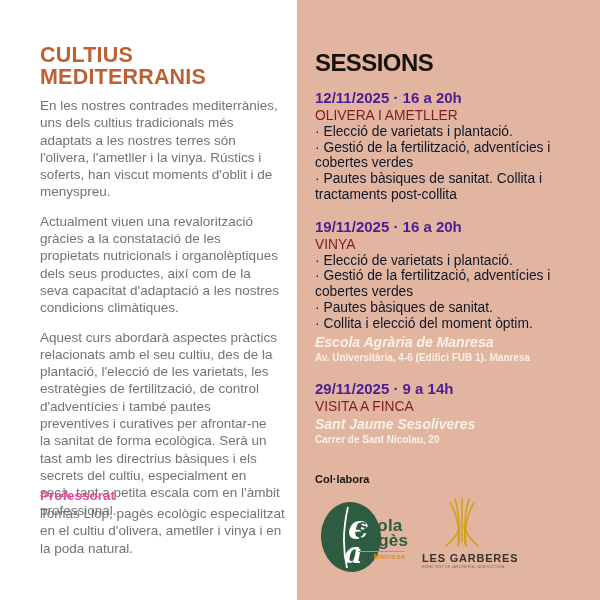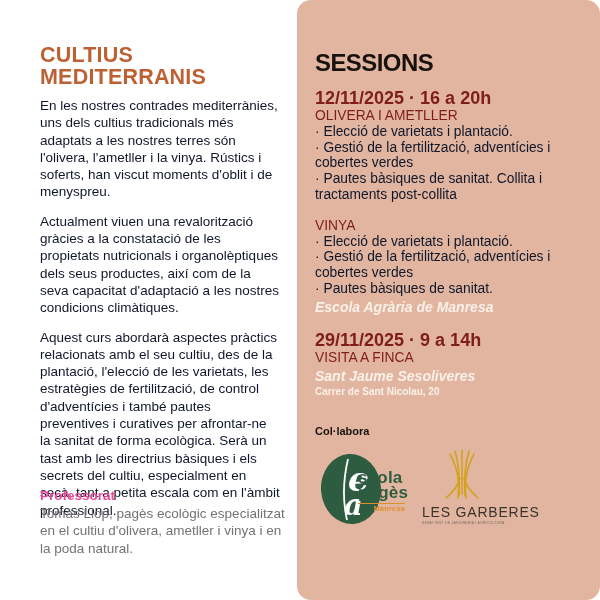--- a/index.html
+++ b/index.html
@@ -4,33 +4,33 @@
 <style>
   * { margin:0; padding:0; box-sizing:border-box; }
   html,body { width:600px; height:600px; overflow:hidden; background:#ffffff;
               font-family:"Liberation Sans", sans-serif; }
   .page { position:relative; width:600px; height:600px; background:#ffffff; }
 
   
   .left-col { position:absolute; left:40px; top:44px; width:240px; }
   .left-title { color:#BD6134; font-size:21.5px; font-weight:bold; line-height:22px;
                 margin-bottom:9px; letter-spacing:0.2px; }
-  .left-col p { color:#0f172a; font-size:13.5px; line-height:17.3px; margin-bottom:12px; }
+  .left-col p { color:#737373; font-size:13.5px; line-height:17.3px; margin-bottom:12px; }
   .professorat { position:absolute; left:40px; top:487px; width:250px; }
   .professorat-heading { color:#ec4899; font-size:13.5px; font-weight:bold; line-height:17.5px; }
   .professorat-text { color:#737373; font-size:13.5px; line-height:17.5px; }
 
   
   .right-panel { position:absolute; left:297px; top:0; width:303px; height:600px;
-                 background:#E2B5A0;border-radius:14px; }
+                 background:#E2B5A0; }
   .panel-content { position:relative; padding:50px 14px 0 18px; height:100%; }
   .sessions-heading { color:#17120e; font-size:23px; font-weight:bold; letter-spacing:-0.5px;
                       margin-bottom:12px; transform:scaleX(1.04); transform-origin:left; }
   .session { margin-bottom:15px; }
-  .session-date { color:#7f1d1d; font-size:18px; font-weight:bold; line-height:18px;
+  .session-date { color:#4c1d95; font-size:15px; font-weight:bold; line-height:18px;
                   margin-bottom:1px; }
   .session-title { color:#7f1d1d; font-size:13.8px; line-height:15.8px; }
   .session-bullet { color:#0f172a; font-size:13.8px; line-height:15.8px; }
   .venue-name { color:#F9F1E8; font-size:14px; font-weight:bold; font-style:italic;
                 line-height:17px; margin-top:2px; }
   .venue-address { color:#F9F1E8; font-size:10px; font-weight:bold; line-height:14px; }
 
   .collabora-heading { color:#17120e; font-size:11px; font-weight:bold; margin-top:26px; }
 
   
@@ -38,21 +38,21 @@
   .escola-logo { position:absolute; left:6px; top:6px; width:100px; height:92px; }
   .escola-circle { position:absolute; left:0; top:0; }
   .escola-words { position:absolute; left:37px; top:16px; width:56px; }
   .escola-word { color:#2E5C41; font-size:17px; font-weight:bold; line-height:15px;
                  letter-spacing:0.2px; }
   .manresa-rule { width:47px; height:1px; background:#DE8F2B; margin-top:3px; }
   .escola-city { display:block; color:#DE8F2B; font-size:7px; font-weight:bold;
                  text-align:right; width:47px; letter-spacing:0.4px; margin-top:1px; }
   .garberes-logo { position:absolute; left:107px; top:0; width:80px; text-align:center; }
   .garberes-icon { display:block; margin:0 auto 4px auto; }
-  .garberes-name { color:#3a332c; font-size:14px; font-weight:normal; letter-spacing:0.8px;
+  .garberes-name { color:#3a332c; font-size:11px; font-weight:bold; letter-spacing:0.8px;
                    white-space:nowrap; }
   .garberes-tagline { color:#7a6f63; font-size:3.5px; letter-spacing:0.2px; margin-top:1px;
                       white-space:nowrap; }
 </style>
 </head>
 <body>
 
 <div class="page">
 
   <div class="left-col">
@@ -74,25 +74,28 @@
 
       <div class="session">
         <div class="session-date">12/11/2025  ·  16 a 20h</div>
         <div class="session-title">OLIVERA I AMETLLER</div>
         <div class="session-bullet">· Elecció de varietats i plantació.</div>
         <div class="session-bullet">· Gestió de la fertilització, adventícies i cobertes verdes</div>
         <div class="session-bullet">· Pautes bàsiques de sanitat. Collita i tractaments post-collita</div>
       </div>
 
       <div class="session">
+        <div class="session-date">19/11/2025  ·  16 a 20h</div>
         <div class="session-title">VINYA</div>
         <div class="session-bullet">· Elecció de varietats i plantació.</div>
         <div class="session-bullet">· Gestió de la fertilització, adventícies i cobertes verdes</div>
         <div class="session-bullet">· Pautes bàsiques de sanitat.</div>
+        <div class="session-bullet">· Collita i elecció del moment òptim.</div>
         <div class="venue-name">Escola Agrària de Manresa</div>
+        <div class="venue-address">Av. Universitària, 4-6 (Edifici FUB 1). Manresa</div>
       </div>
 
       <div class="session">
         <div class="session-date">29/11/2025  ·  9 a 14h</div>
         <div class="session-title">VISITA A FINCA</div>
         <div class="venue-name">Sant Jaume Sesoliveres</div>
         <div class="venue-address">Carrer de Sant Nicolau, 20</div>
       </div>
 
       <div class="collabora-heading">Col·labora</div>

